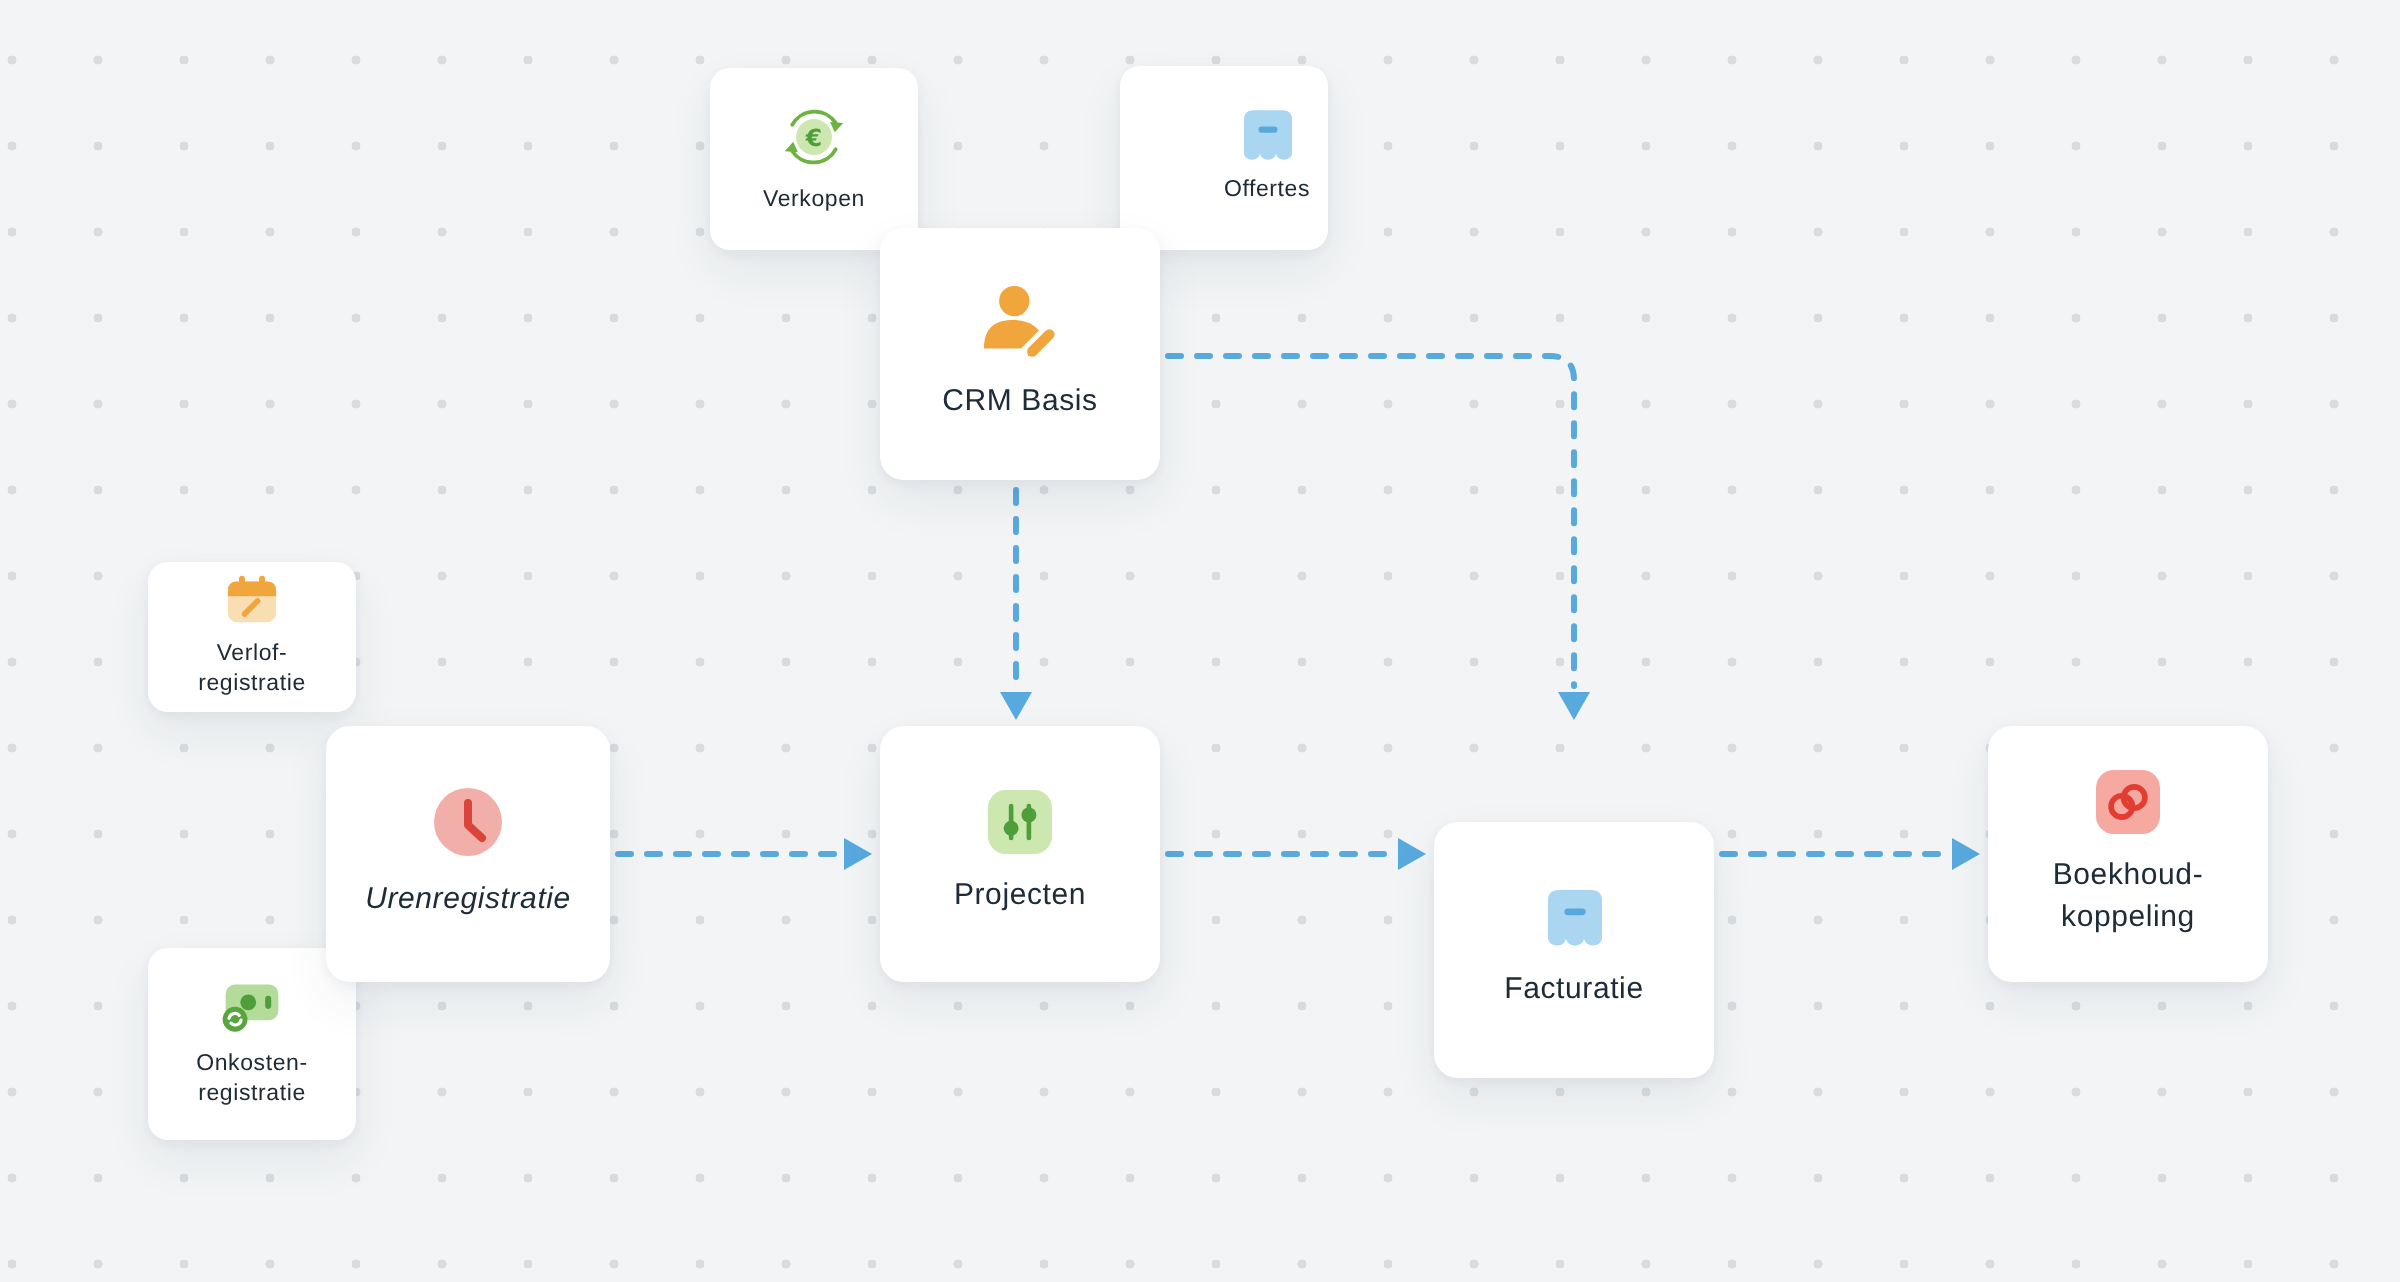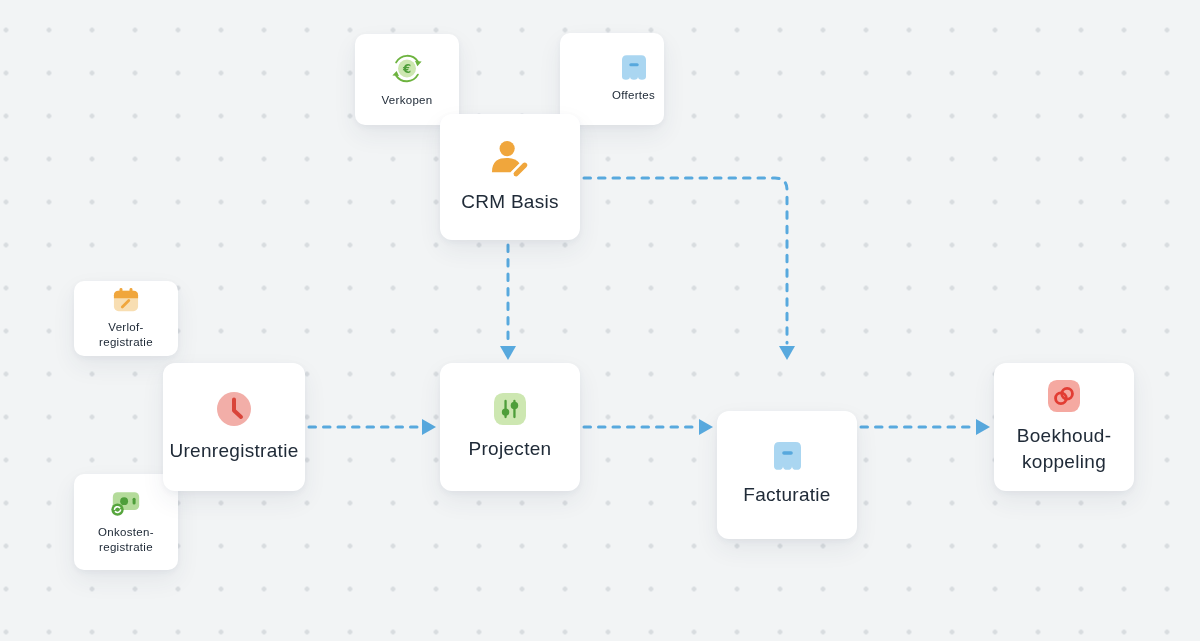--- a/index.html
+++ b/index.html
@@ -26,29 +26,29 @@
   .card{
     position:absolute;background:var(--card);
     box-shadow:0 10px 24px rgba(40,60,90,.07), 0 2px 6px rgba(40,60,90,.05);
     display:flex;flex-direction:column;align-items:center;justify-content:center;
     text-align:center;color:var(--text);cursor:pointer;
   }
   .card.small{width:104px;height:95px;border-radius:10px;gap:7px;}
   .card.big{width:140px;height:128px;border-radius:12px;gap:11px;}
   .label{white-space:pre-line;letter-spacing:.3px;font-weight:500;}
   .small .label{font-size:11.5px;line-height:1.3;}
-  .big .label{font-size:19px;line-height:1.35;}
+  .big .label{font-size:15px;line-height:1.35;}
   .icon{display:block;}
   
   #node-verkopen{left:355px;top:34px;height:91px;}
   #node-offertes{left:560px;top:33px;height:92px;padding-left:43px;}
   #node-verlof{left:74px;top:281px;height:75px;}
   #node-onkosten{left:74px;top:474px;height:96px;}
   #node-crm{left:440px;top:114px;height:126px;}
-  #node-uren{left:163px;top:363px;width:142px;}
+  #node-uren{left:163px;top:363px;width:142px;font-style:italic;}
   #node-projecten{left:440px;top:363px;}
   #node-facturatie{left:717px;top:363px;margin-top:48px;}
   #node-boekhoud{left:994px;top:363px;} .st-green{stroke:var(--green);} .f-green{fill:var(--green);}
   .f-green-l{fill:var(--green-light);} .f-green-d{fill:var(--green-dark);}
   .f-note{fill:var(--note-green);} .f-badge{fill:var(--badge-green);}
   .f-blue{fill:var(--blue);} .f-blue-l{fill:var(--blue-light);}
   .f-orange{fill:var(--orange);} .st-orange{stroke:var(--orange);} .f-orange-l{fill:var(--orange-light);} .st-red{stroke:var(--red);} .f-red-l{fill:var(--red-light);}
   .f-pink-l{fill:var(--pink-light);} .st-link{stroke:var(--link-red);}
   .st-white{stroke:#ffffff;}
   .euro{font-family:"DejaVu Sans", sans-serif;font-size:12.5px;font-weight:bold;fill:var(--green-dark);}

